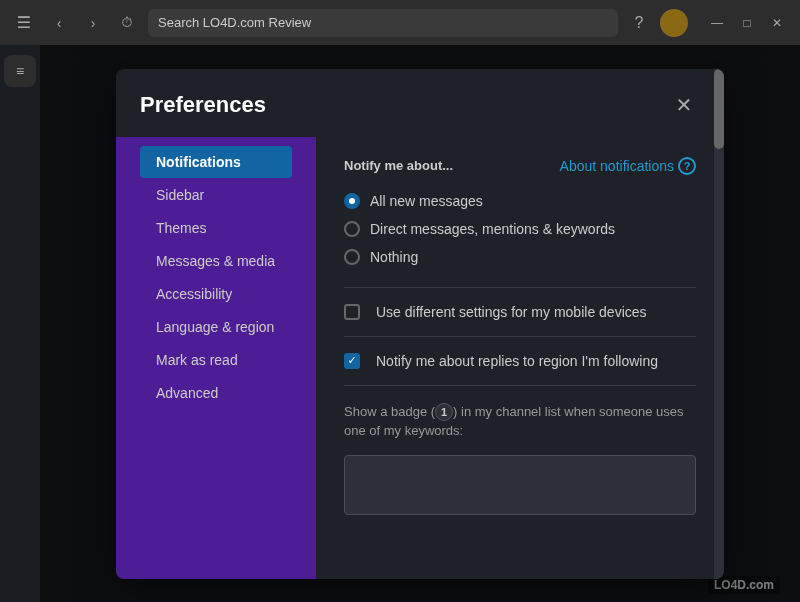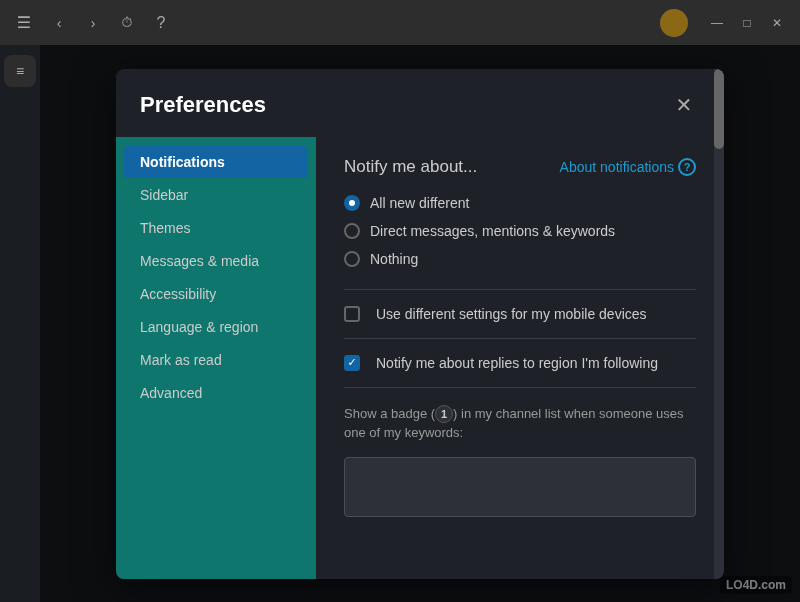--- a/index.html
+++ b/index.html
@@ -179,22 +179,22 @@
 
     .dialog-body {
       display: flex;
       flex: 1;
       overflow: hidden;
     }
 
     
     .pref-sidebar {
       width: 200px;
-      background: #0f766e;
-      padding: 8px 0;
+      background: #4c1d95;
+      padding: 8px 16px;
       flex-shrink: 0;
     }
     .pref-nav-item {
       padding: 8px 16px;
       color: #ccc;
       font-size: 14px;
       cursor: pointer;
       border-radius: 4px;
       margin: 1px 8px;
     }
@@ -236,22 +236,22 @@
     }
 
     .content-section-header {
       display: flex;
       align-items: center;
       justify-content: space-between;
       margin-bottom: 18px;
     }
     .notify-label {
       color: #ccc;
-      font-size: 17px;
-      font-weight: 400;
+      font-size: 13px;
+      font-weight: 700;
     }
     .about-link {
       color: #1d9bd1;
       font-size: 14px;
       cursor: pointer;
       display: flex;
       align-items: center;
       gap: 4px;
       text-decoration: none;
     }
@@ -382,21 +382,21 @@
       resize: none;
       color: #ccc;
       font-size: 14px;
       padding: 8px;
     }
 
     
     .watermark {
       position: absolute;
       bottom: 8px;
-      right: 8px;
+      right: 20px;
       color: white;
       font-size: 12px;
       font-weight: 600;
       background: rgba(0,0,0,0.4);
       padding: 2px 6px;
       border-radius: 3px;
       z-index: 5;
       pointer-events: none;
     }
 
@@ -407,20 +407,23 @@
     }
   </style>
 </head>
 <body>
 
 <div class="browser-chrome">
   <div class="browser-menu-icon">☰</div>
   <div class="browser-nav-btn">‹</div>
   <div class="browser-nav-btn">›</div>
   <div class="browser-nav-btn">⏱</div>
+  <div class="browser-address-bar">
+    <span>Search LO4D.com Review</span>
+  </div>
   <div class="browser-help-icon">?</div>
   <div class="browser-avatar">
     <svg width="28" height="28" viewBox="0 0 28 28">
       <circle cx="14" cy="10" r="5" fill="#c8a860"></circle>
       <circle cx="14" cy="14" r="14" fill="#8b6914" clip-path="url(#bottom)"></circle>
     </svg>
   </div>
   <div class="browser-window-controls">
     <div class="win-btn">—</div>
     <div class="win-btn">□</div>
@@ -465,21 +468,21 @@
               <span class="notify-label">Notify me about...</span>
               <a class="about-link">
                 <span>About notifications</span>
                 <span class="help-circle">?</span>
               </a>
             </div>
 
             <div class="radio-group">
               <div class="radio-option">
                 <div class="radio-input selected"></div>
-                <span class="radio-label">All new different</span>
+                <span class="radio-label">All new messages</span>
               </div>
               <div class="radio-option">
                 <div class="radio-input"></div>
                 <span class="radio-label">Direct messages, mentions &amp; keywords</span>
               </div>
               <div class="radio-option">
                 <div class="radio-input"></div>
                 <span class="radio-label">Nothing</span>
               </div>
             </div>

